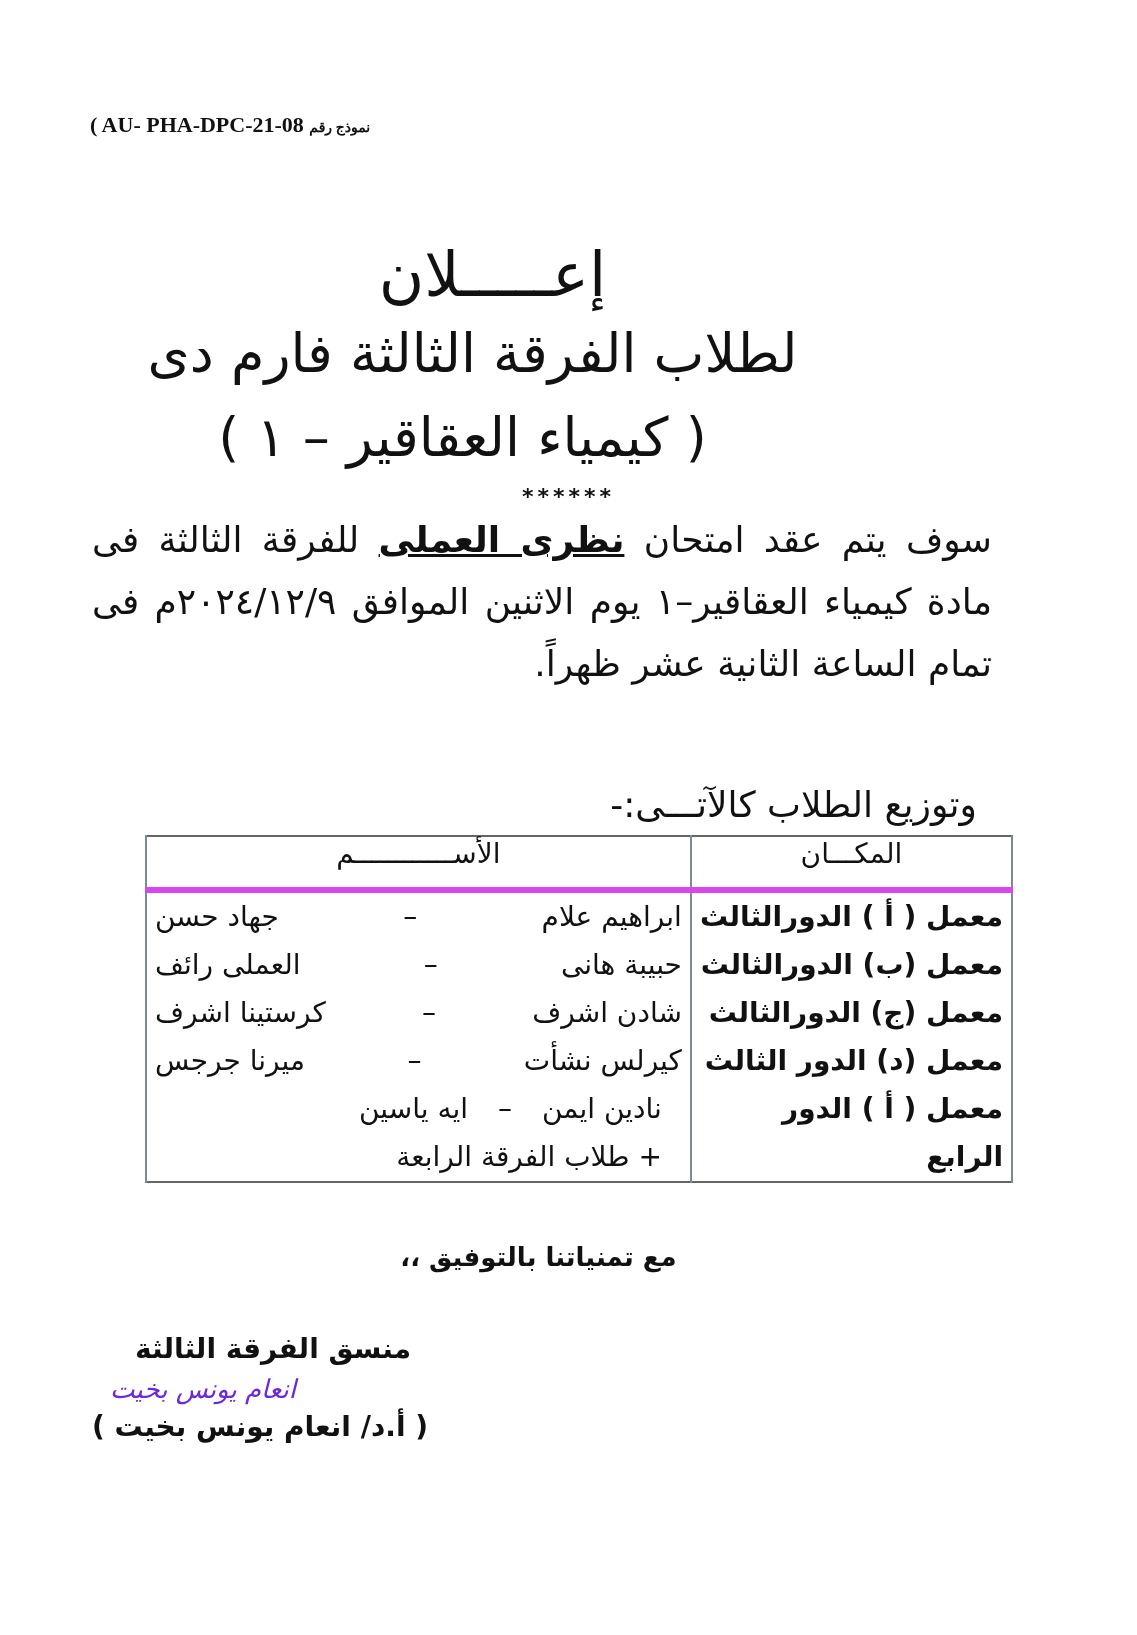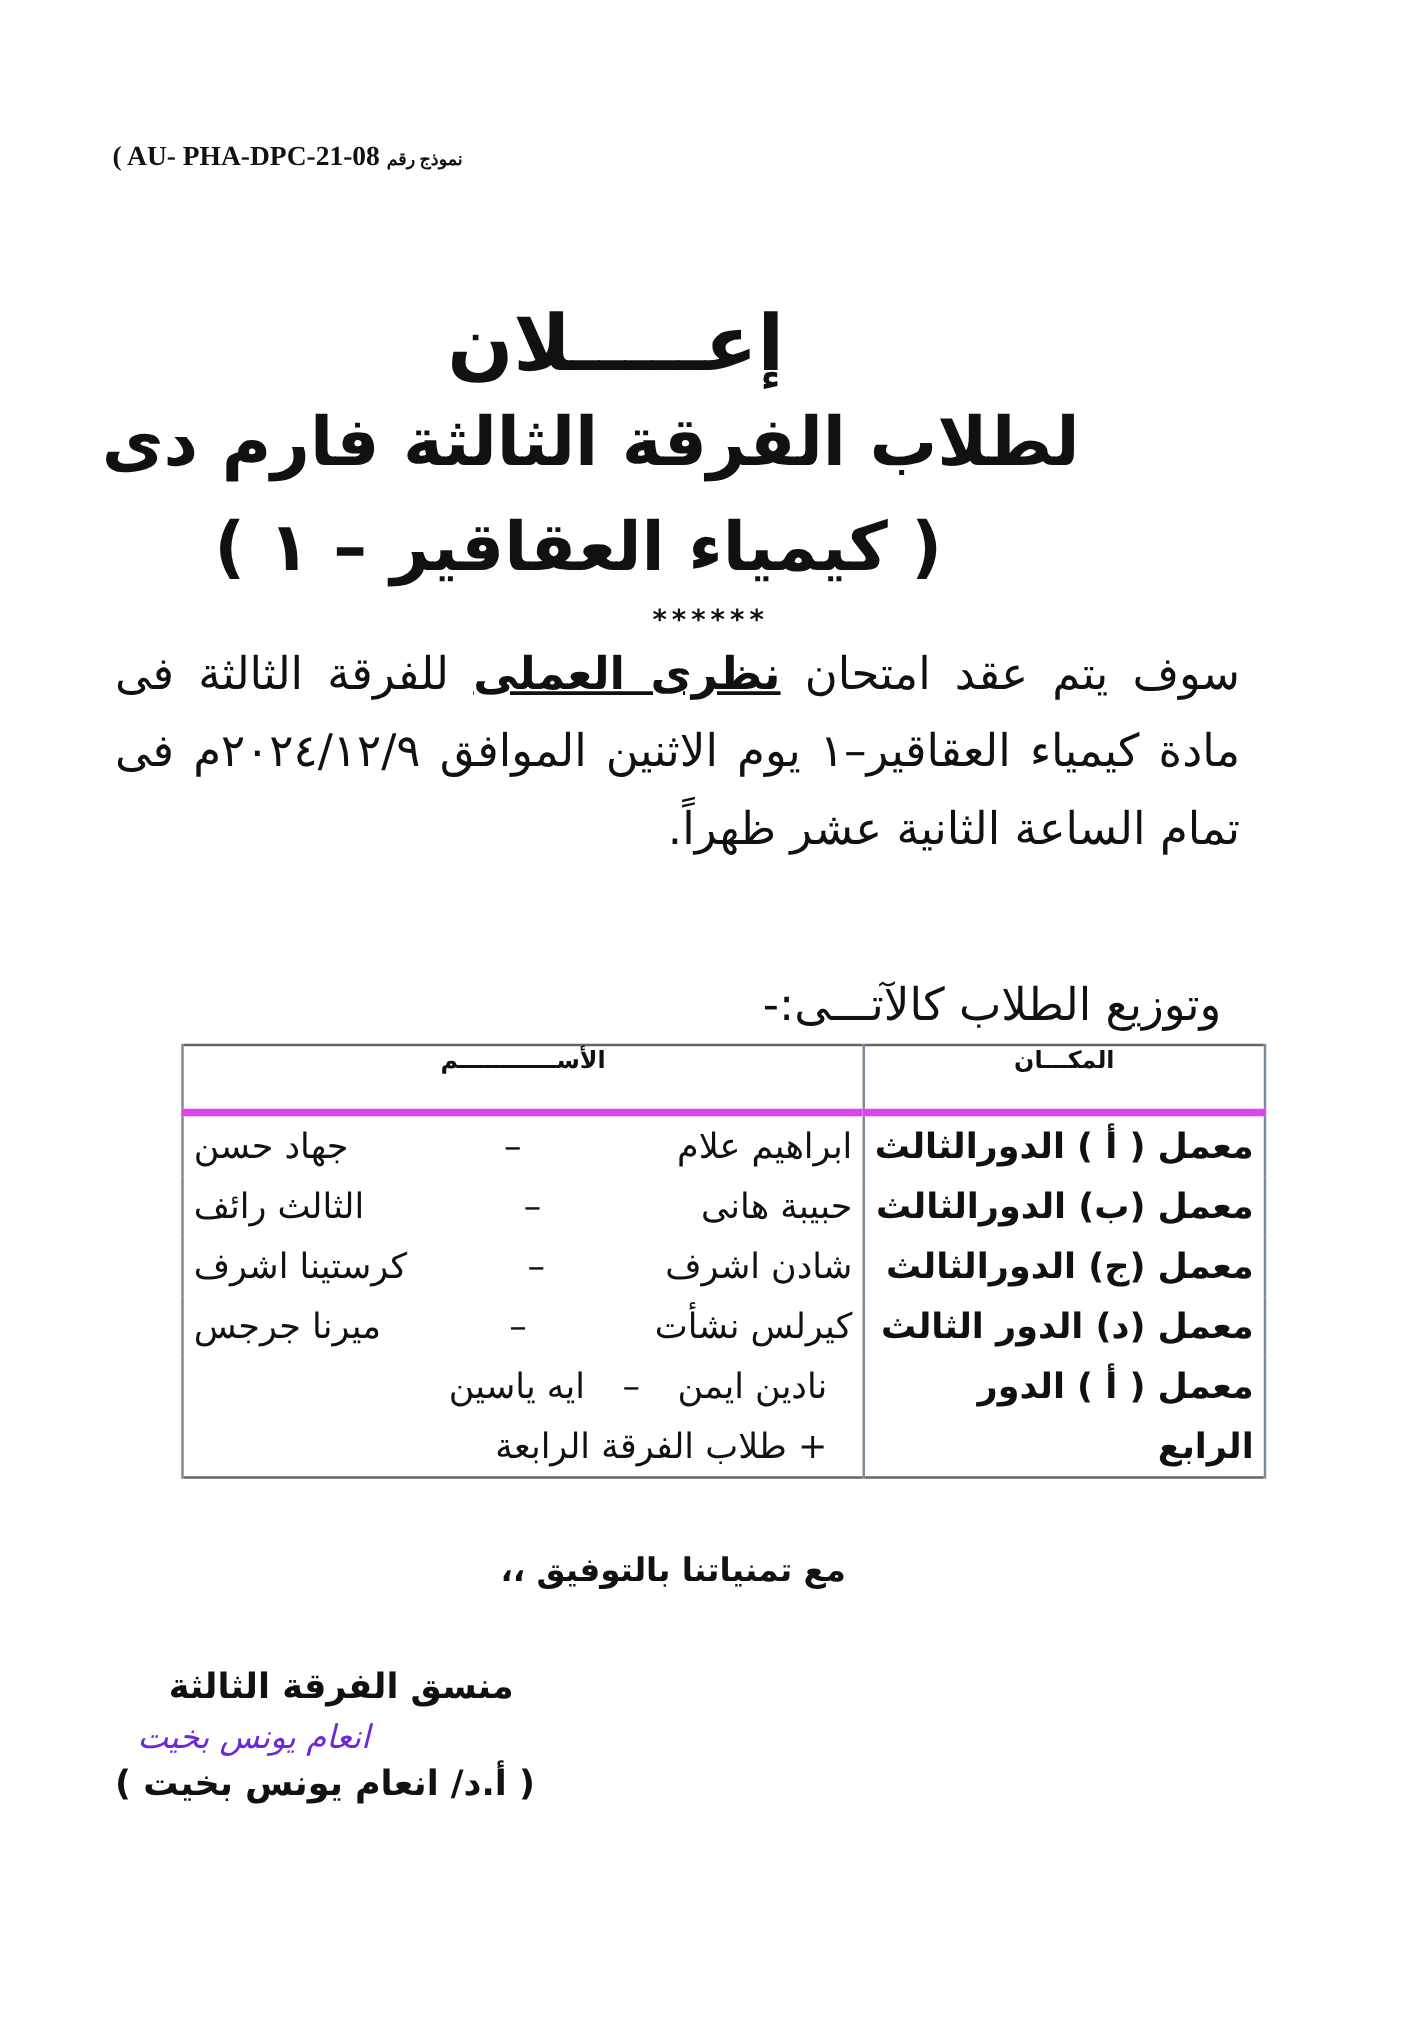--- a/index.html
+++ b/index.html
@@ -7,38 +7,38 @@
     width: 1137px; height: 1635px; background: #ffffff; position: relative;
     overflow: hidden; font-family: "DejaVu Sans", sans-serif; color: #111;
   }
   .form-no {
     position: absolute; left: 90px; top: 112px; font-family: "Liberation Serif", serif;
     font-weight: bold; font-size: 22px; direction: ltr; white-space: nowrap;
   }
   .form-no .ar { font-family: Liberation Serif, serif; font-size: 14px; }
   .title {
     position: absolute; left: 0; width: 985px; text-align: center; direction: rtl;
-    font-weight: bold; font-family: "DejaVu Sans", sans-serif;
+    font-weight: normal; font-family: "DejaVu Sans", sans-serif;
   }
   .t1 { top: 238px; font-size: 62px; letter-spacing: 2px; }
   .t2 { top: 322px; font-size: 54px; left: -20px; }
   .t3 { top: 406px; font-size: 54px; left: -30px; }
   .stars { position: absolute; top: 484px; left: 0; width: 1137px; text-align: center; font-size: 22px; font-weight: bold; letter-spacing: 4px; }
   .para {
     position: absolute; left: 92px; width: 900px; top: 509px; direction: rtl; text-align: justify;
     text-align-last: right; font-size: 36px; line-height: 62px; font-family: "DejaVu Sans", sans-serif;
   }
   .para .ul { font-weight: bold; text-decoration: underline; }
   .dist { position: absolute; top: 784px; right: 160px; direction: rtl; font-size: 36px; }
   table.assign {
     position: absolute; left: 145px; top: 835px; width: 868px; border-collapse: collapse;
     direction: rtl; font-size: 28px; border: 2px solid #666;
   }
   table.assign th, table.assign td { border-left: 2px solid #7a8a99; border-right: 2px solid #7a8a99; padding: 0 8px; vertical-align: top; }
-  table.assign th { font-weight: bold; font-size: 19px; height: 50px; border-bottom: 6px solid #d946ef; }
+  table.assign th { font-weight: normal; font-size: 28px; height: 50px; border-bottom: 6px solid #d946ef; }
   table.assign td.place { width: 300px; font-weight: bold; font-size: 28px; line-height: 48px; white-space: nowrap; }
   table.assign td.names { line-height: 48px; }
   .names-row { display: flex; justify-content: space-between; white-space: nowrap; }
   .names-row span.dash { padding: 0 30px; }
   .wish { position: absolute; top: 1242px; left: 0; width: 1137px; text-align: center; direction: rtl; font-weight: bold; font-size: 26px; padding-right: 60px; box-sizing: border-box; }
   .coord { position: absolute; top: 1332px; left: 135px; direction: rtl; font-weight: bold; font-size: 28px; }
   .sig { position: absolute; top: 1374px; left: 110px; direction: rtl; font-size: 26px; font-family: "DejaVu Serif", serif; font-style: italic; color: #6d28d9; }
   .signer { position: absolute; top: 1410px; left: 92px; direction: rtl; font-weight: bold; font-size: 28px; text-align: right; }
 </style>
 </head>
@@ -75,21 +75,21 @@
             <span>جهاد حسن</span>
           </div>
         </td>
     </tr>
     <tr>
       <td class="place">معمل (ب) الدورالثالث</td>
       <td class="names">
           <div class="names-row">
             <span>حبيبة هانى</span>
             <span class="dash">–</span>
-            <span>الثالث رائف</span>
+            <span>العملى رائف</span>
           </div>
         </td>
     </tr>
     <tr>
       <td class="place">معمل (ج) الدورالثالث</td>
       <td class="names">
           <div class="names-row">
             <span>شادن اشرف</span>
             <span class="dash">–</span>
             <span>كرستينا اشرف</span>

